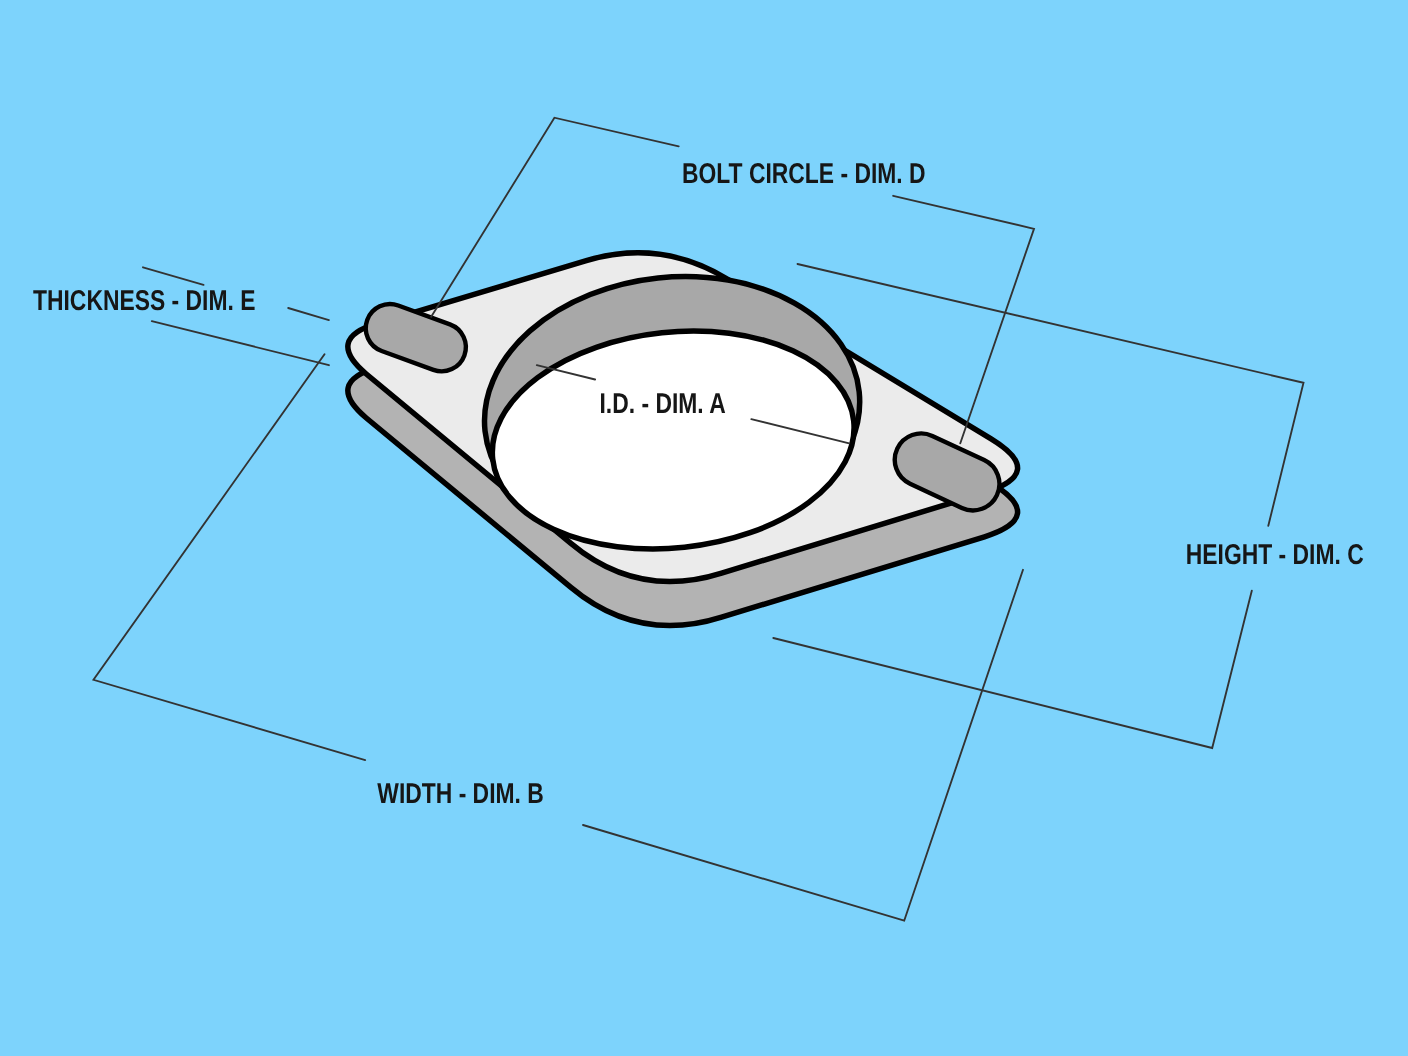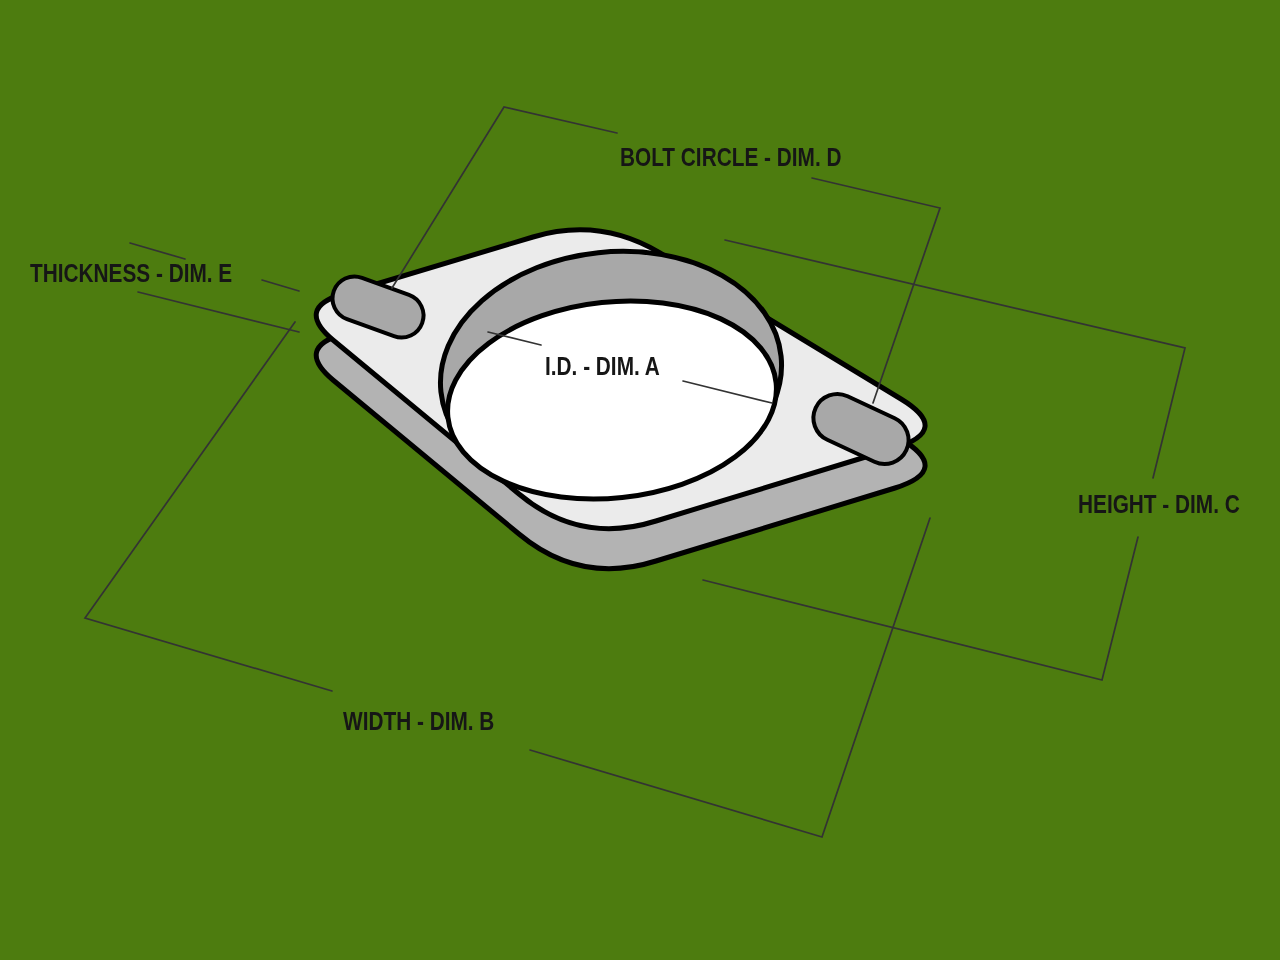--- a/index.html
+++ b/index.html
@@ -5,21 +5,21 @@
   html, body {
     margin: 0;
     padding: 0;
     background: #ffffff;
     font-family: "Liberation Sans", "DejaVu Sans", sans-serif;
   }
   .canvas {
     position: relative;
     width: 1280px;
     height: 960px;
-    background: #4d7c0f;
+    background: #7dd3fc;
     overflow: hidden;
   }
   .canvas svg {
     position: absolute;
     left: 0;
     top: 0;
   }
   .dim-label {
     position: absolute;
     font-size: 26px;

